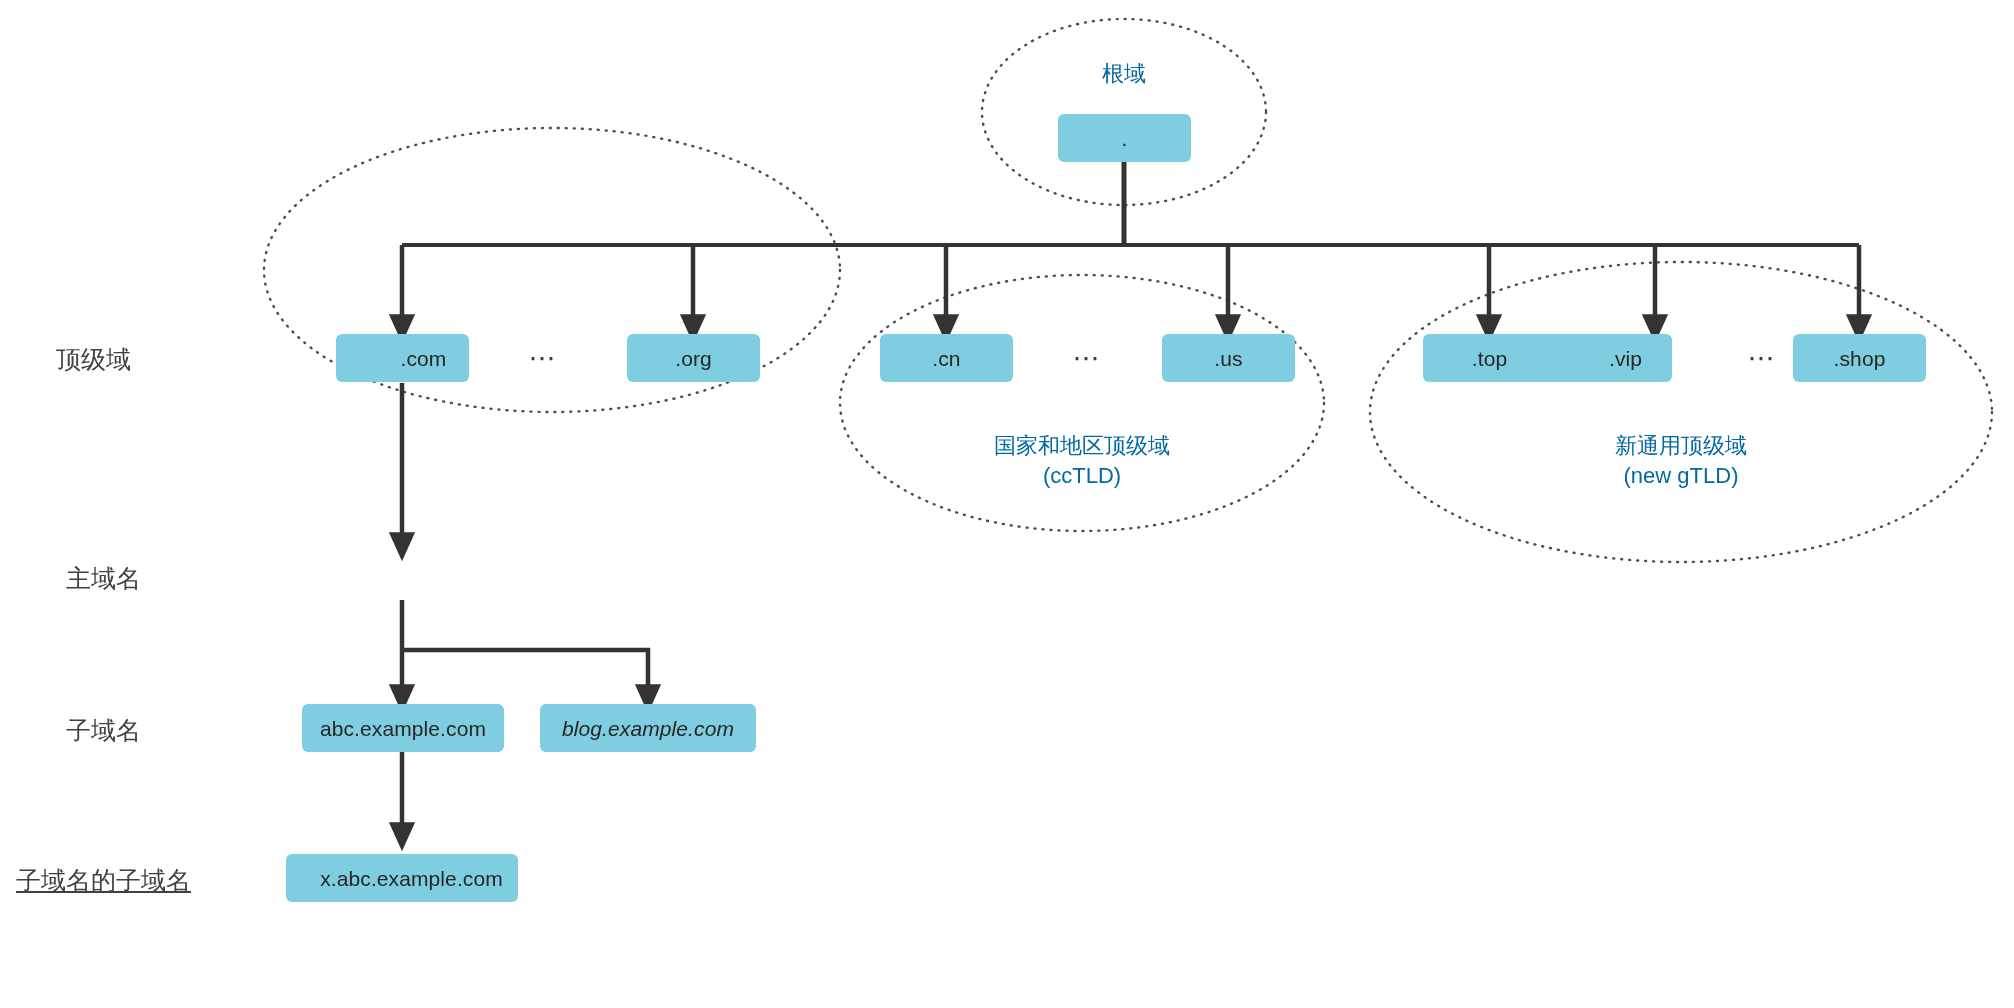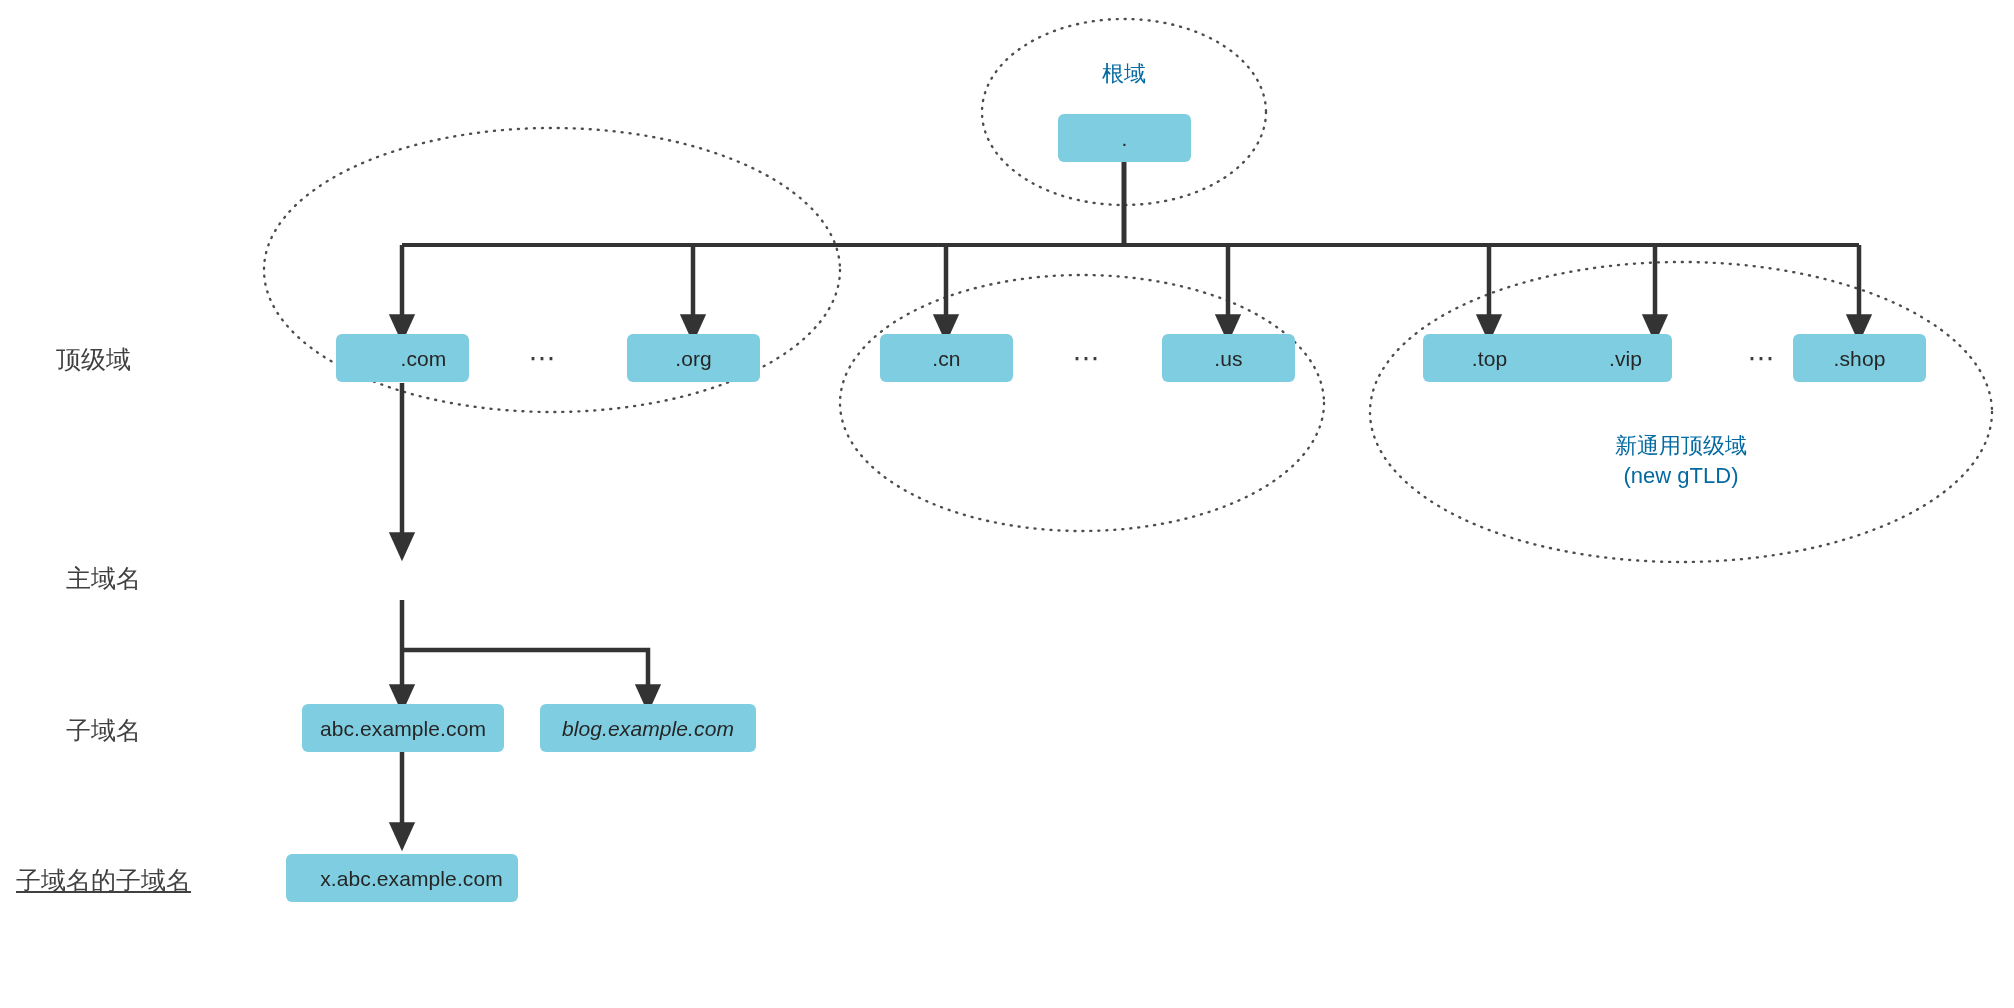--- a/index.html
+++ b/index.html
@@ -119,20 +119,24 @@
   <div class="row-label" style="left:66px; top:714px; height:32px;">
     <span>子域名</span>
   </div>
   <div class="row-label" style="left:16px; top:864px; height:32px;text-decoration:underline;">
     <span>子域名的子域名</span>
   </div>
 
   <div class="group-label" style="left:1024px; top:60px; width:200px; height:28px;">
     <span>根域</span>
   </div>
+  <div class="group-label" style="left:932px; top:430px; width:300px; height:62px;">
+    <span>国家和地区顶级域
+(ccTLD)</span>
+  </div>
   <div class="group-label" style="left:1531px; top:430px; width:300px; height:62px;">
     <span>新通用顶级域
 (new gTLD)</span>
   </div>
 
   <div class="node" style="left:1058px; top:114px; width:133px; height:48px;">
     <span>.</span>
   </div>
 
   <div class="node" style="left:336px; top:334px; width:133px; height:48px;padding-left:42px;">

